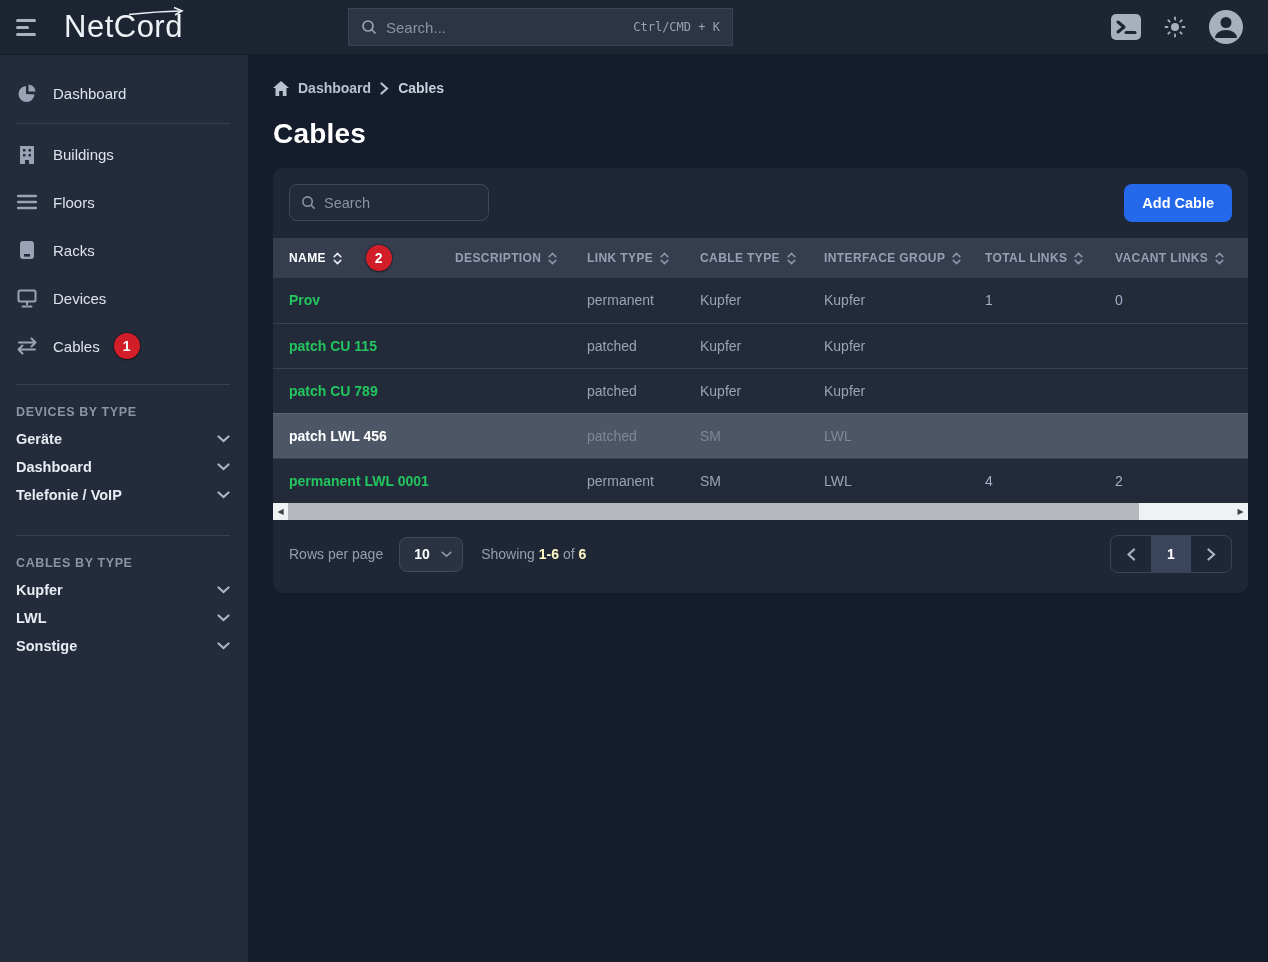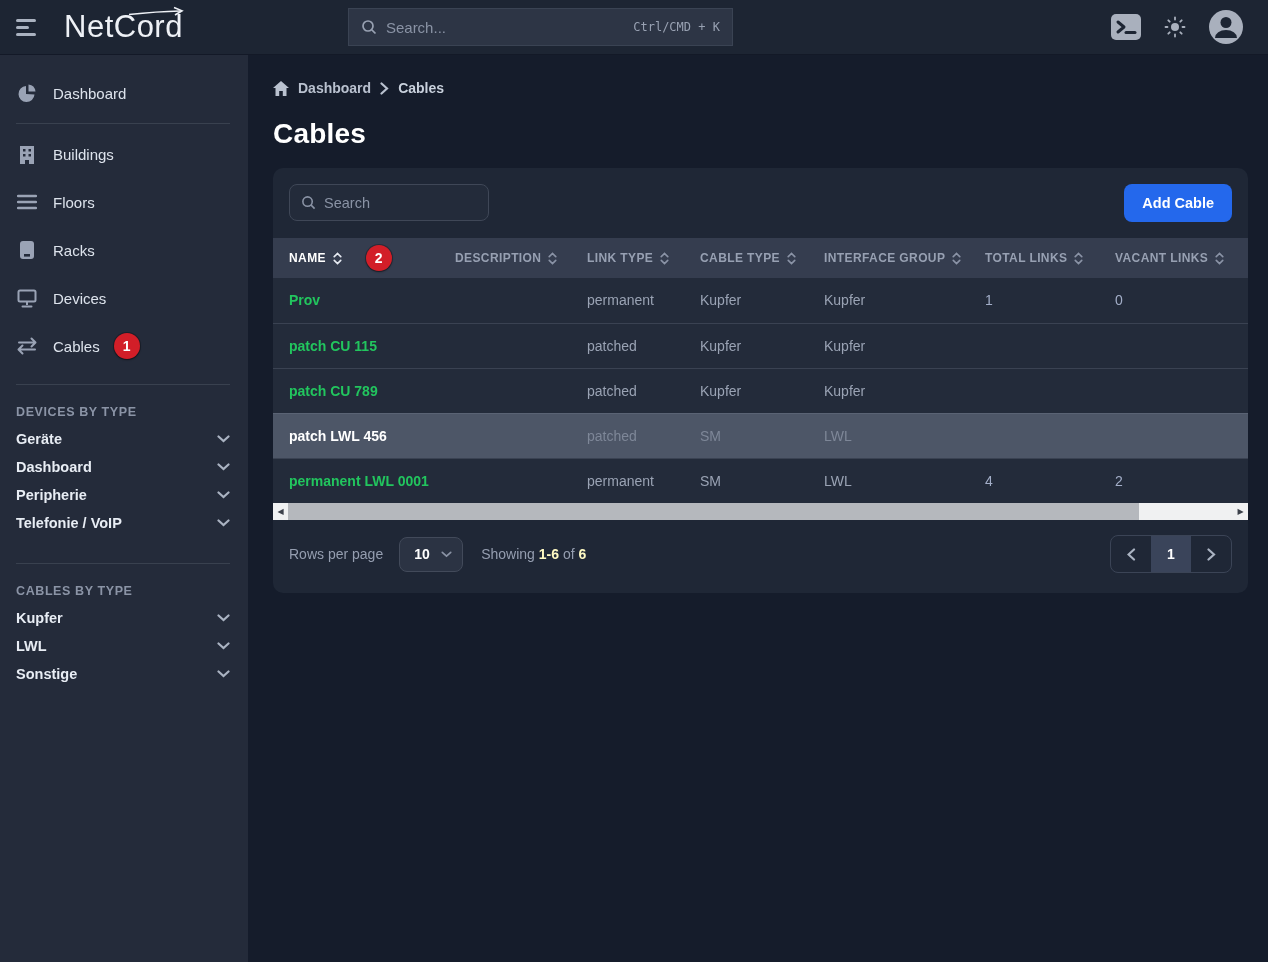--- a/index.html
+++ b/index.html
@@ -266,28 +266,20 @@
       </div>
       <div class="type-item">
         <span class="tlabel">Dashboard</span>
         <span class="chev">
             <svg width="13" height="8" viewBox="0 0 13 8" fill="none" stroke="#aab3c2" stroke-width="2.2" stroke-linecap="round">
               <path d="M1.5 1.5 L6.5 6 L11.5 1.5"></path>
             </svg>
           </span>
       </div>
       <div class="type-item">
-        <span class="tlabel">Peripherie</span>
-        <span class="chev">
-            <svg width="13" height="8" viewBox="0 0 13 8" fill="none" stroke="#aab3c2" stroke-width="2.2" stroke-linecap="round">
-              <path d="M1.5 1.5 L6.5 6 L11.5 1.5"></path>
-            </svg>
-          </span>
-      </div>
-      <div class="type-item">
         <span class="tlabel">Telefonie / VoIP</span>
         <span class="chev">
             <svg width="13" height="8" viewBox="0 0 13 8" fill="none" stroke="#aab3c2" stroke-width="2.2" stroke-linecap="round">
               <path d="M1.5 1.5 L6.5 6 L11.5 1.5"></path>
             </svg>
           </span>
       </div>
 
       <div class="sb-divider" style="margin-top:26px"></div>
 

